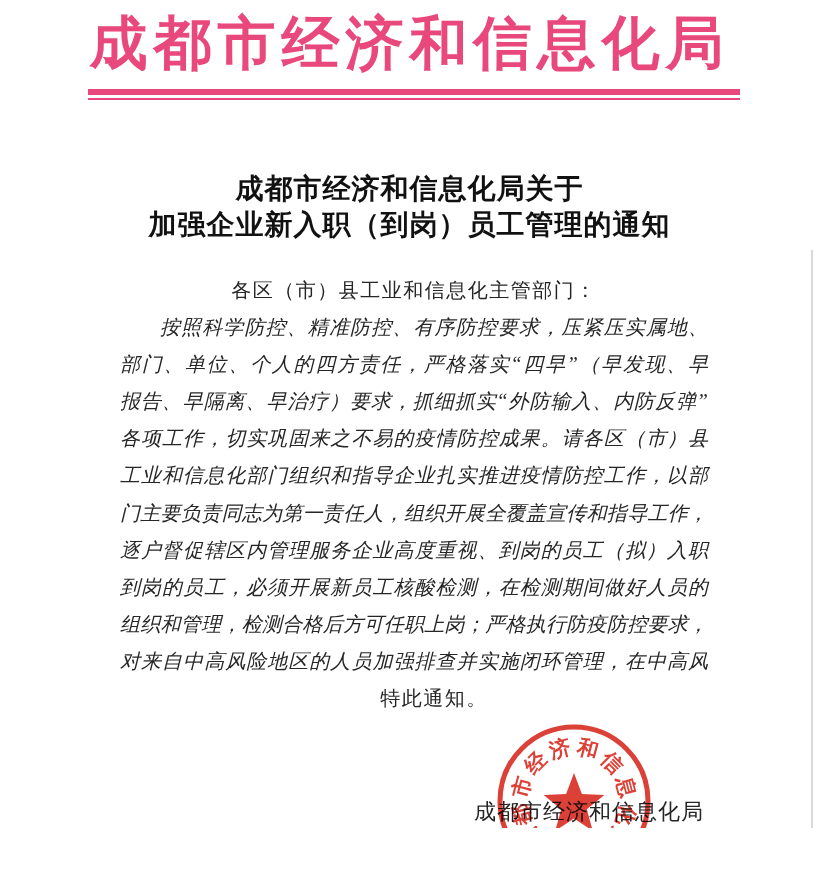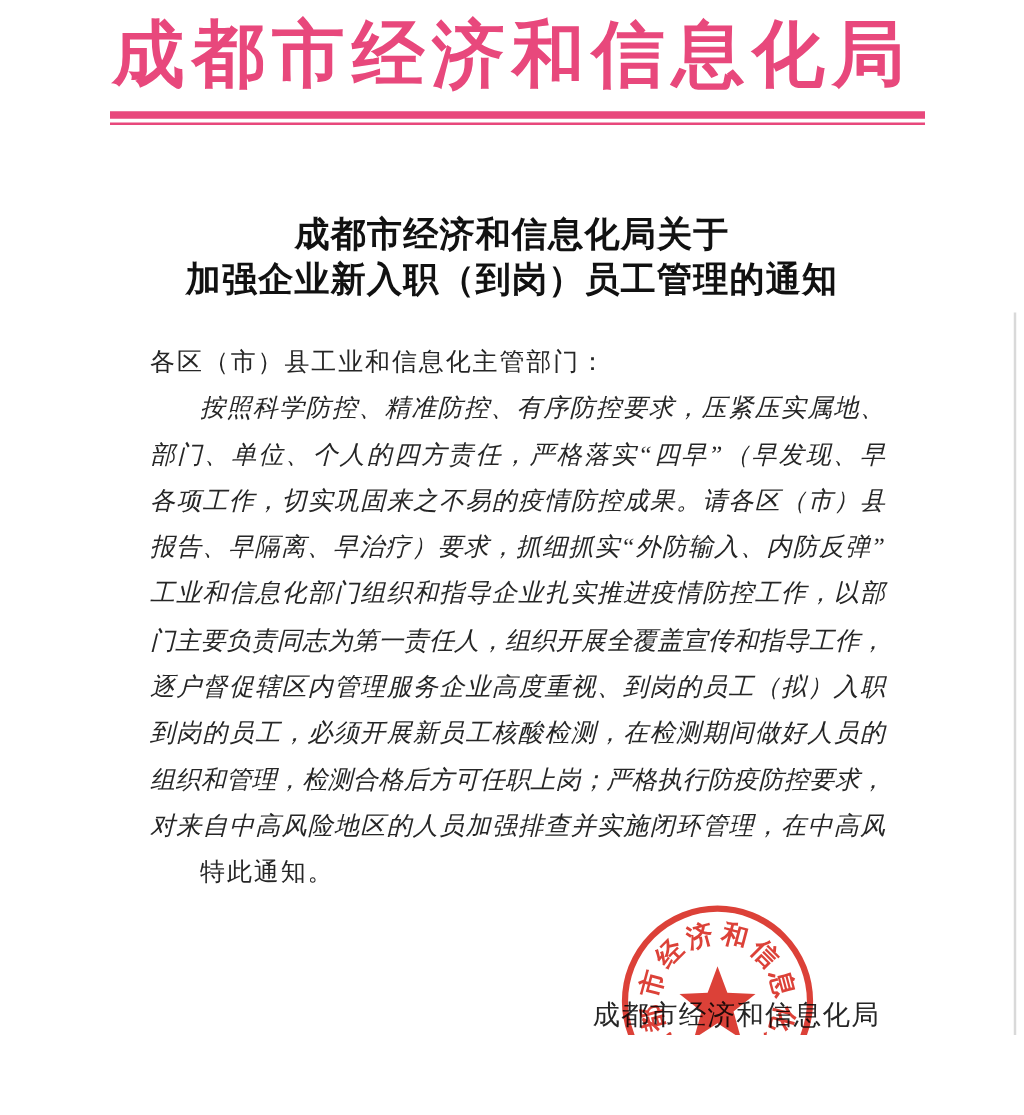--- a/index.html
+++ b/index.html
@@ -31,21 +31,21 @@
     text-align:center;
     font-size:28px;line-height:36px;font-weight:700;
     letter-spacing:1px;color:#111;margin-top:20px;
   }
   .body-block{
     position:absolute;top:272px;left:120px;width:588px;
     font-size:20px;line-height:37.1px;color:#262626;
   }
   .ln{white-space:normal;}
   .just{text-align:justify;text-align-last:justify;text-justify:inter-character;font-style:italic;}
-  .plain{text-align:left;letter-spacing:1.5px;}
+  .plain{text-align:center;letter-spacing:1.5px;}
   .ind{text-indent:2em;}
   .signature{
     position:absolute;top:797px;left:474px;
     font-size:22px;letter-spacing:1px;color:#262626;
   }
   .date{
     position:absolute;top:838px;left:504px;
     font-size:22px;letter-spacing:3px;color:#737373;
   }
   .seal{
@@ -82,22 +82,22 @@
 
   <div class="doc-title">
     <div>成都市经济和信息化局关于</div>
     <div>加强企业新入职（到岗）员工管理的通知</div>
   </div>
 
   <div class="body-block">
     <div class="ln plain">各区（市）县工业和信息化主管部门：</div>
     <div class="ln just ind">按照科学防控、精准防控、有序防控要求，压紧压实属地、</div>
     <div class="ln just">部门、单位、个人的四方责任，严格落实“四早”（早发现、早</div>
+    <div class="ln just">报告、早隔离、早治疗）要求，抓细抓实“外防输入、内防反弹”</div>
     <div class="ln just">各项工作，切实巩固来之不易的疫情防控成果。请各区（市）县</div>
-    <div class="ln just">报告、早隔离、早治疗）要求，抓细抓实“外防输入、内防反弹”</div>
     <div class="ln just">工业和信息化部门组织和指导企业扎实推进疫情防控工作，以部</div>
     <div class="ln just">门主要负责同志为第一责任人，组织开展全覆盖宣传和指导工作，</div>
     <div class="ln just">逐户督促辖区内管理服务企业高度重视、到岗的员工（拟）入职</div>
     <div class="ln just">到岗的员工，必须开展新员工核酸检测，在检测期间做好人员的</div>
     <div class="ln just">组织和管理，检测合格后方可任职上岗；严格执行防疫防控要求，</div>
     <div class="ln just">对来自中高风险地区的人员加强排查并实施闭环管理，在中高风</div>
     <div class="ln plain ind">特此通知。</div>
   </div>
 
   <div class="signature">成都市经济和信息化局</div>

